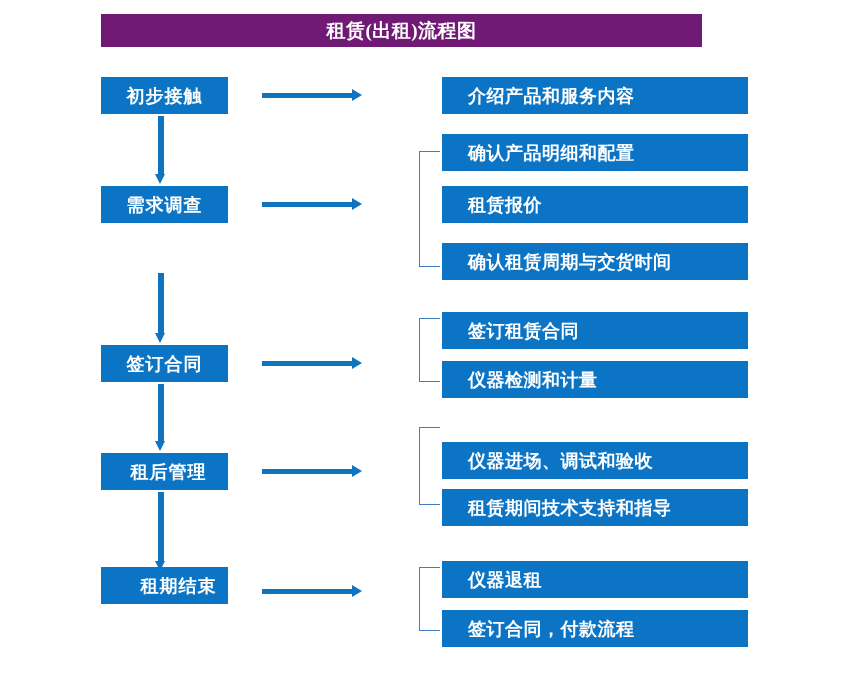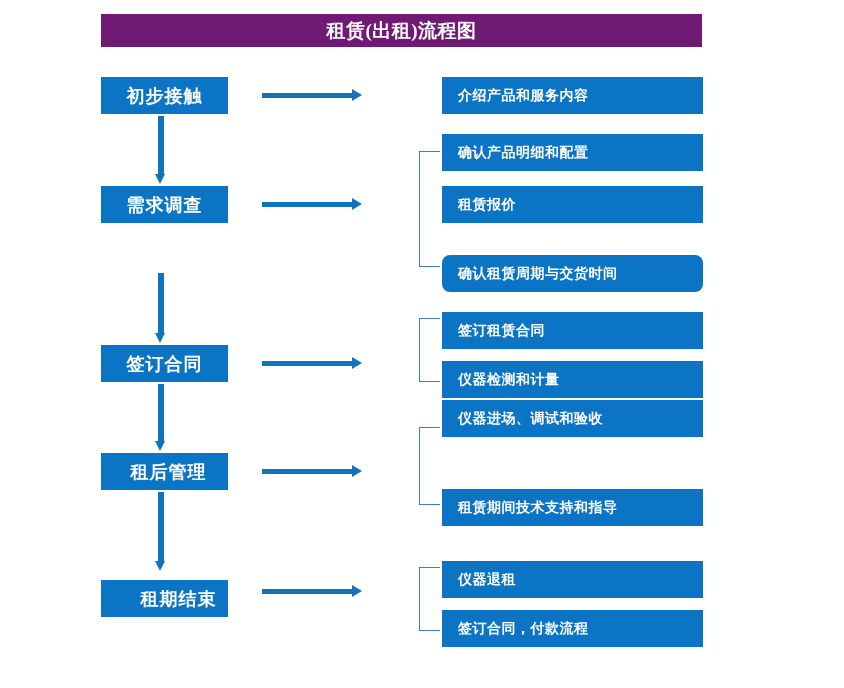--- a/index.html
+++ b/index.html
@@ -52,25 +52,25 @@
   .box.left {
     left: 101px;
     width: 127px;
     height: 37px;
     font-size: 18px;
     justify-content: center;
     letter-spacing: 1px;
   }
   .box.right {
     left: 442px;
-    width: 261px;
+    width: 306px;
     height: 37px;
-    font-size: 14px;
+    font-size: 18px;
     justify-content: flex-start;
-    padding-left: 16px;
+    padding-left: 26px;
     letter-spacing: 0.5px;
   }
 
   
   .v-arrow {
     position: absolute;
     left: 155px;
     width: 11px;
   }
   .v-arrow .shaft {
@@ -134,21 +134,21 @@
   <div class="title-bar">租赁(出租)流程图</div>
 
   <div class="box left" style="top:77px;">初步接触</div>
 
   <div class="box left" style="top:186px;">需求调查</div>
 
   <div class="box left" style="top:345px;">签订合同</div>
 
   <div class="box left" style="top:453px;padding-left:8px;">租后管理</div>
 
-  <div class="box left" style="top:580px;padding-left:28px;">租期结束</div>
+  <div class="box left" style="top:567px;padding-left:28px;">租期结束</div>
 
   <div class="v-arrow" style="top:116px; height:68px;">
     <div class="shaft" style="height:58px;"></div>
     <div class="head" style="top:58px;"></div>
   </div>
 
   <div class="v-arrow" style="top:273px; height:70px;">
     <div class="shaft" style="height:60px;"></div>
     <div class="head" style="top:60px;"></div>
   </div>
@@ -192,27 +192,27 @@
   <div class="bracket" style="top:318px; height:64px;"></div>
   <div class="bracket" style="top:427px; height:78px;"></div>
   <div class="bracket" style="top:567px; height:64px;"></div>
 
   <div class="box right" style="top:77px;">介绍产品和服务内容</div>
 
   <div class="box right" style="top:134px;">确认产品明细和配置</div>
 
   <div class="box right" style="top:186px;">租赁报价</div>
 
-  <div class="box right" style="top:255px;border-radius:8px;">确认租赁周期与交货时间</div>
+  <div class="box right" style="top:243px;">确认租赁周期与交货时间</div>
 
   <div class="box right" style="top:312px;">签订租赁合同</div>
 
   <div class="box right" style="top:361px;">仪器检测和计量</div>
 
-  <div class="box right" style="top:400px;">仪器进场、调试和验收</div>
+  <div class="box right" style="top:442px;">仪器进场、调试和验收</div>
 
   <div class="box right" style="top:489px;">租赁期间技术支持和指导</div>
 
   <div class="box right" style="top:561px;">仪器退租</div>
 
   <div class="box right" style="top:610px;">签订合同，付款流程</div>
 
 </div>
 
 </body></html>

